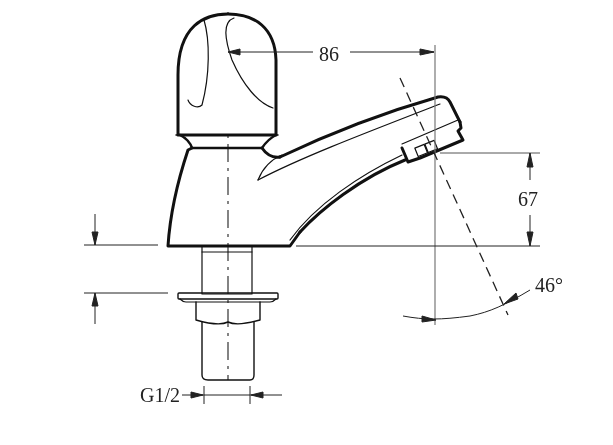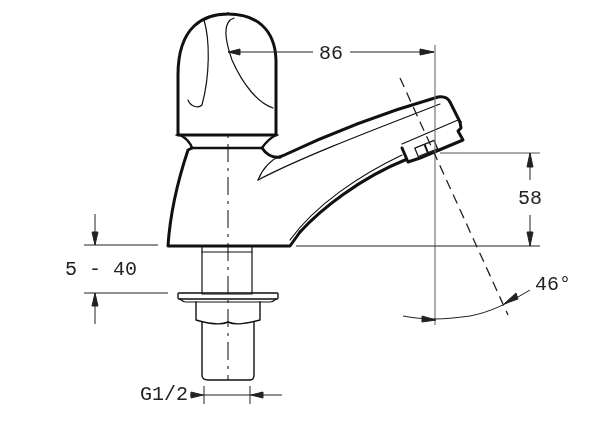--- a/index.html
+++ b/index.html
@@ -1,21 +1,21 @@
 <!DOCTYPE html>
 <html><head>
 <meta charset="utf-8">
 <style>
   html, body { margin: 0; padding: 0; background: #ffffff; }
   body { width: 613px; height: 445px; overflow: hidden; position: relative; }
   .canvas { position: absolute; left: 0; top: 0; width: 613px; height: 445px; }
   svg { position: absolute; left: 0; top: 0; }
   .dim-label {
     position: absolute;
-    font-family: Liberation Mono, monospace;
+    font-family: Liberation Serif, serif;
     font-size: 20px;
     color: #222222;
     line-height: 1;
     white-space: nowrap;
     background: #ffffff;
     padding: 0 2px;
   }
   #lbl-86 { left: 317px; top: 44px; }
   #lbl-37 { left: 516px; top: 189px; }
   #lbl-540 { left: 63px; top: 260px; }
@@ -114,17 +114,16 @@
       <line x1="254" y1="395" x2="282" y2="395" stroke-width="1"></line>
       <line x1="202" y1="395" x2="254" y2="395" stroke-width="1"></line>
       <line x1="204" y1="386" x2="204" y2="404" stroke-width="1"></line>
       <line x1="250" y1="386" x2="250" y2="404" stroke-width="1"></line>
       <polygon points="203,395 191,392 191,398"></polygon>
       <polygon points="251,395 263,392 263,398"></polygon>
     </g>
   </svg>
 
   <span class="dim-label" id="lbl-86">86</span>
-  <span class="dim-label" id="lbl-37">58</span>
-  <span class="dim-label" id="lbl-540">5 - 40</span>
+  <span class="dim-label" id="lbl-37">67</span>
   <span class="dim-label" id="lbl-25">46°</span>
   <span class="dim-label" id="lbl-g12">G1/2</span>
 </div>
 
 </body></html>

